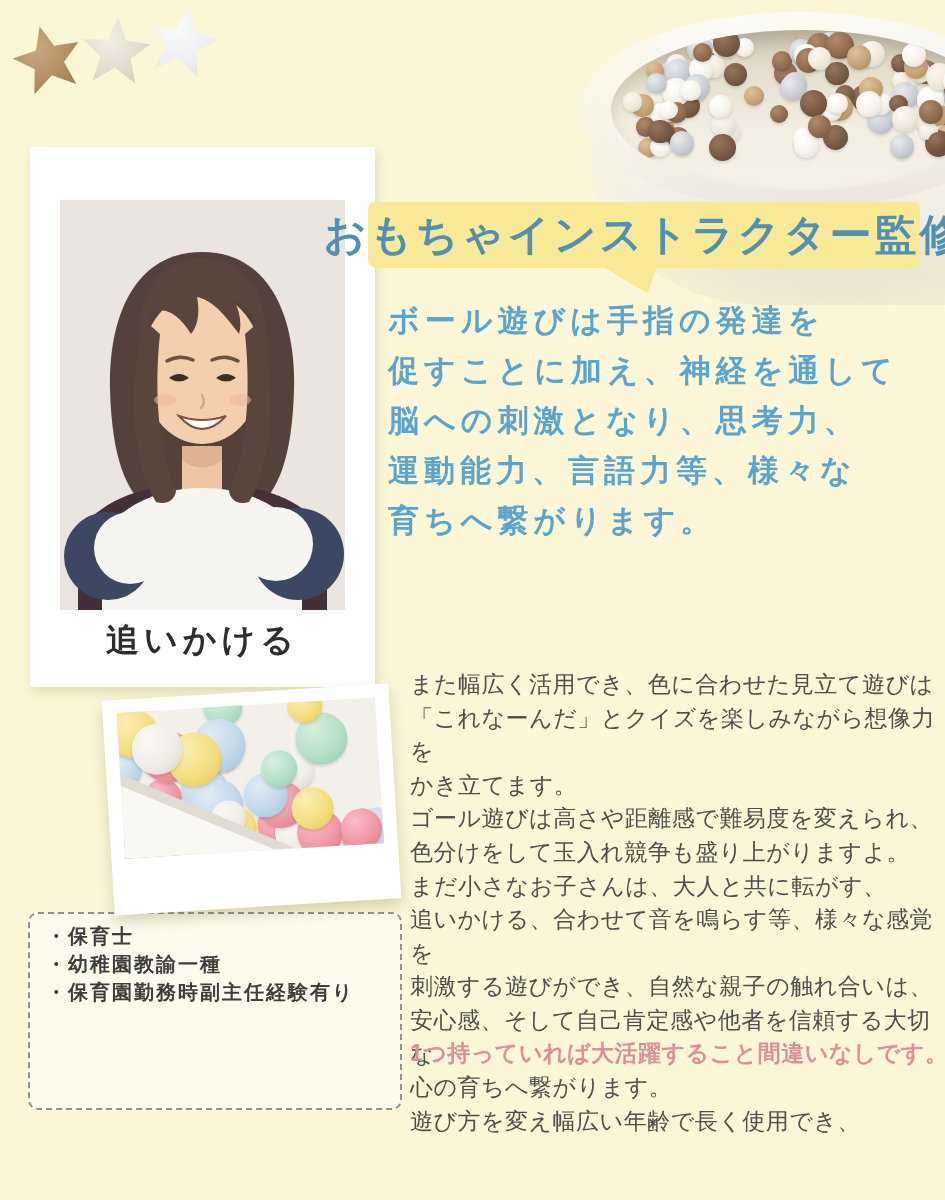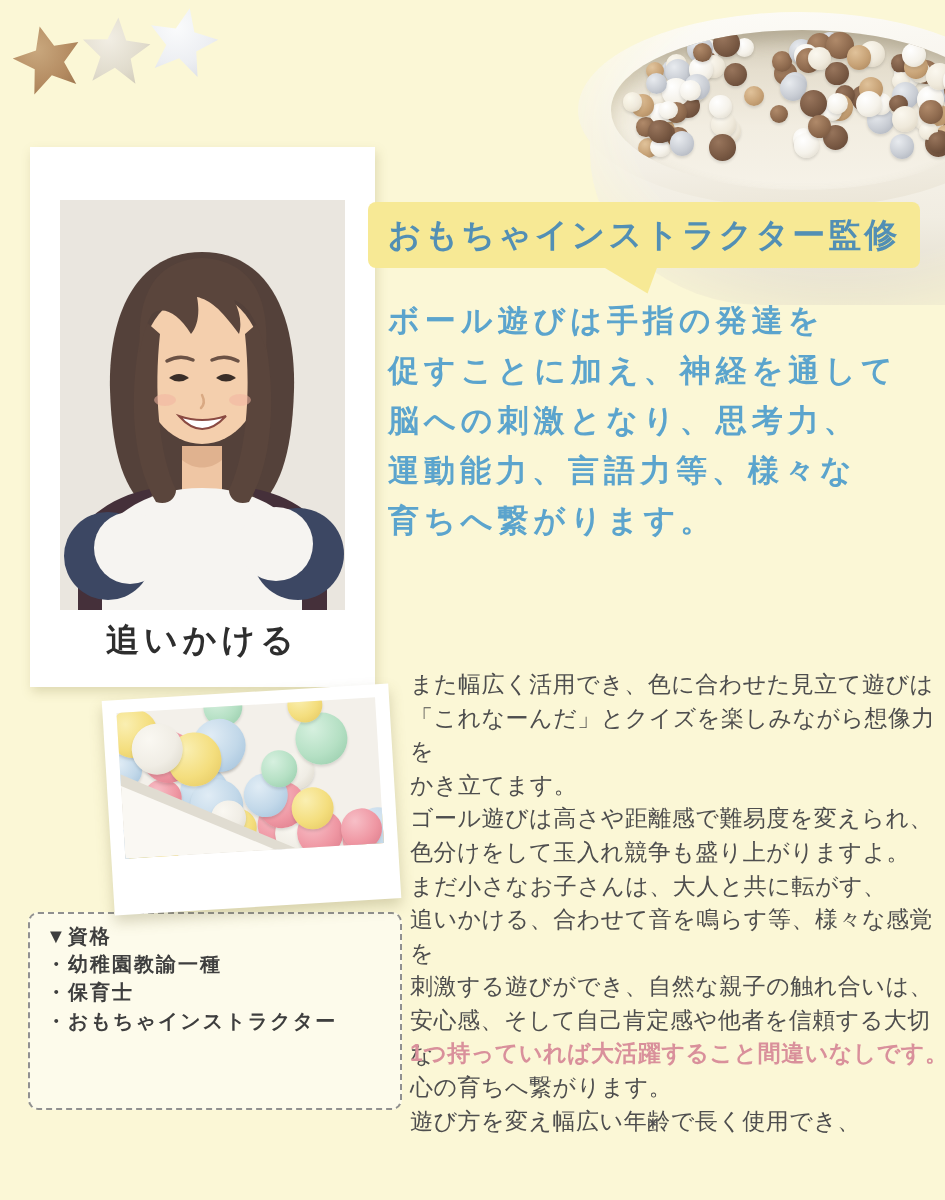--- a/index.html
+++ b/index.html
@@ -60,21 +60,21 @@
   .profile-name {
     position:absolute; left:0; top:471px; width:100%; text-align:center;
     font-size:33px; font-weight:600; color:#2E2E2E; letter-spacing:5px;
   }
 
   
   .bubble {
     position:absolute; left:368px; top:202px; width:552px; height:66px;
     background:#F7E995; border-radius:8px; z-index:5;
     display:flex; align-items:center; justify-content:center;
-    font-size:33px; font-weight:700; color:#528FB4; letter-spacing:3px;
+    font-size:42px; font-weight:700; color:#528FB4; letter-spacing:3px;
     white-space:nowrap;
   }
   .bubble-tail {
     position:absolute; left:600px; top:265px; width:58px; height:30px;
     background:#F7E995; z-index:4;
     clip-path:polygon(0 0, 100% 0, 82% 95%);
   }
 
   
   .intro {
@@ -332,19 +332,18 @@
 色分けをして玉入れ競争も盛り上がりますよ。
 まだ小さなお子さんは、大人と共に転がす、
 追いかける、合わせて音を鳴らす等、様々な感覚を
 刺激する遊びができ、自然な親子の触れ合いは、
 安心感、そして自己肯定感や他者を信頼する大切な
 心の育ちへ繋がります。
 遊び方を変え幅広い年齢で長く使用でき、</div>
   <div class="highlight">1つ持っていれば大活躍すること間違いなしです。</div>
 
   <div class="credentials">
-    <div class="line">▼資格</div>
+    <div class="line">・保育士</div>
     <div class="line">・幼稚園教諭一種</div>
-    <div class="line">・保育士</div>
-    <div class="line">・おもちゃインストラクター</div>
+    <div class="line">・保育園勤務時副主任経験有り</div>
   </div>
 
 </div>
 
 </body></html>

